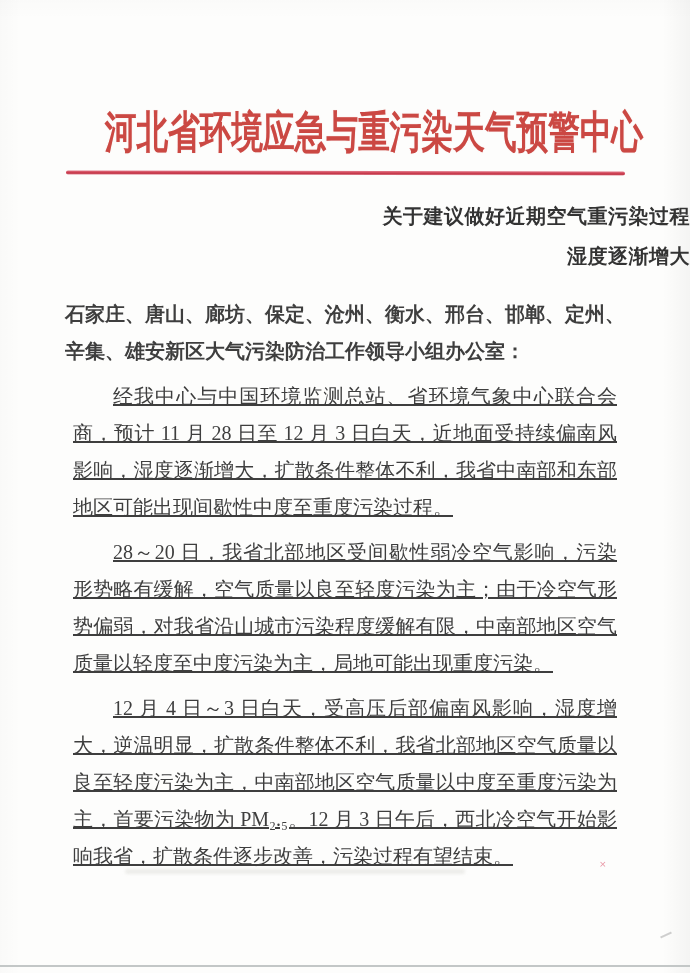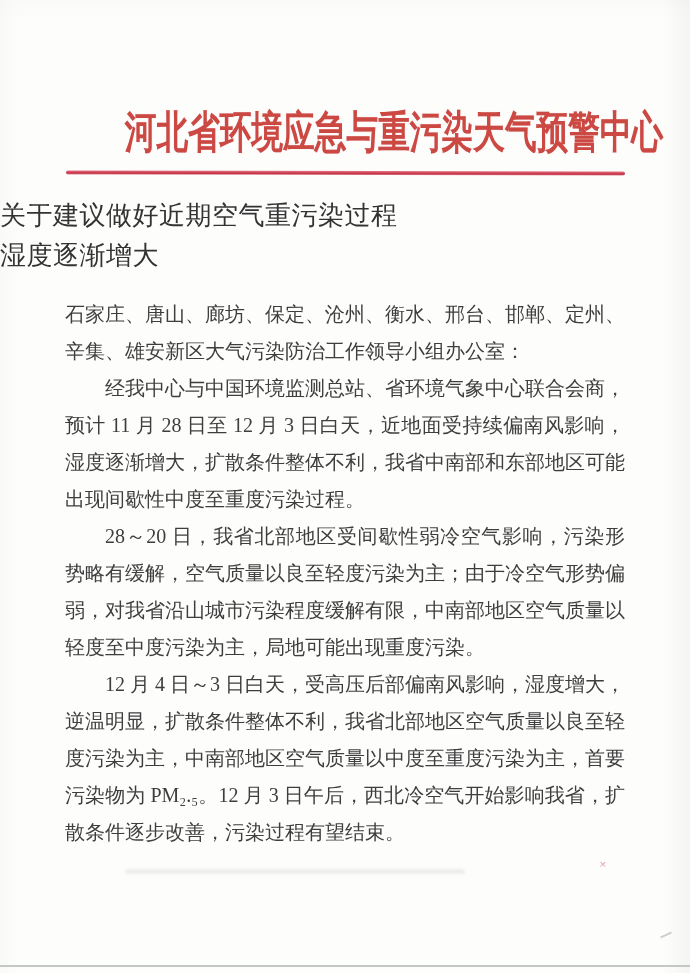--- a/index.html
+++ b/index.html
@@ -23,21 +23,20 @@
     position: absolute; inset: 0;
     background:
       linear-gradient(90deg, rgba(0,0,0,0.015), rgba(0,0,0,0) 3%, rgba(0,0,0,0) 96%, rgba(0,0,0,0.035)),
       linear-gradient(180deg, rgba(0,0,0,0.012), rgba(0,0,0,0) 2%);
     pointer-events: none;
   }
   .letterhead-wrap {
     position: absolute;
     top: 103px; left: 0; right: 0;
     text-align: center;
-    margin-left: 20px;
   }
   .letterhead {
     display: inline-block;
     font-size: 44px;
     font-weight: bold;
     color: var(--letterhead-red);
     transform: scaleX(0.72);
     transform-origin: center;
     white-space: nowrap;
     letter-spacing: 0px;
@@ -47,38 +46,38 @@
     position: absolute;
     top: 171px; left: 66px;
     width: 559px; height: 4px;
     border-radius: 2px;
     background: linear-gradient(180deg, #e2798a 0%, var(--rule-red) 45%, #c23648 70%, #e08a97 100%);
     transform: rotate(0.12deg);
   }
   .doc-title {
     position: absolute;
     top: 196px; left: 0; right: 0;
-    text-align: left;
-    font-size: 26px;
-    font-weight: normal;
+    text-align: right;
+    font-size: 20px;
+    font-weight: bold;
     line-height: 40px;
     color: var(--title-text);
     letter-spacing: 0.5px;
   }
   .body-text {
     position: absolute;
     top: 296px; left: 65px;
     width: 560px;
     font-size: 20px;
     line-height: 37px;
     color: var(--body-text);
     text-align: justify;
   }
-  .body-text p { margin: 0; text-indent: 2em; }
-  .body-text .salutation { text-indent: 0; }
+  .body-text p { margin: 8px; text-indent: 2em; text-decoration: underline; }
+  .body-text .salutation { text-indent: 0; font-weight: bold; }
   
   .scan-edge-bottom {
     position: absolute;
     top: 965px; left: 0; right: 0;
     height: 2px;
     background: #c3c7c7;
   }
   .scan-streak {
     position: absolute;
     top: 869px; left: 125px;

